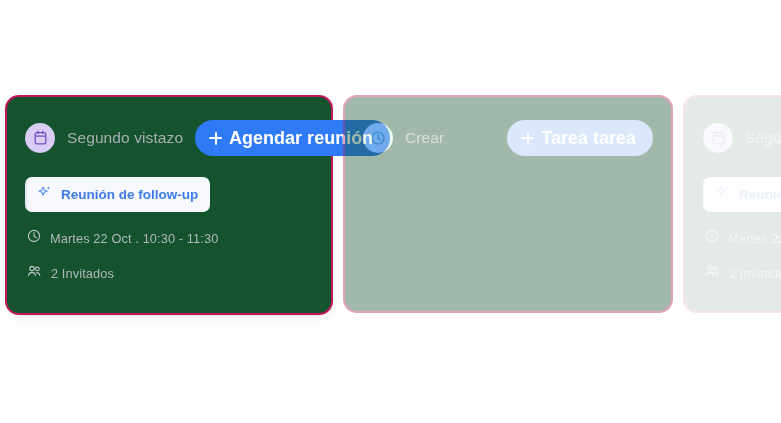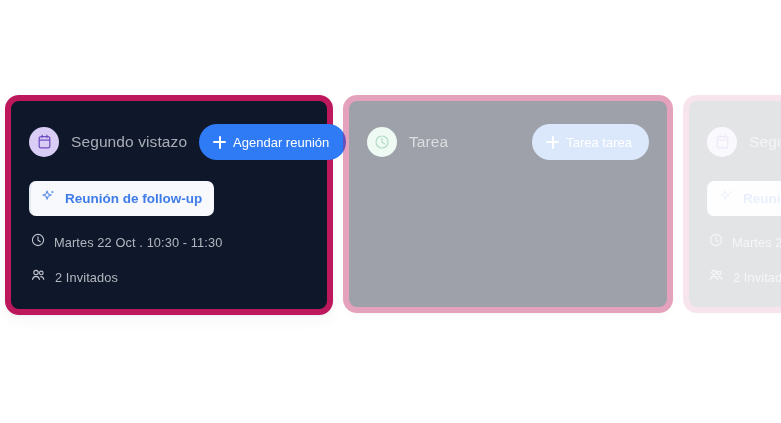--- a/index.html
+++ b/index.html
@@ -31,22 +31,22 @@
     height: 225px;
     display: flex;
     align-items: flex-start;
     gap: 10px;
     padding-left: 5px;
   }
 
   .card {
     position: relative;
     flex: 0 0 auto;
-    background: #0f172a;
-    border: 6px solid #be185d;
+    background: #14532d;
+    border: 2px solid #be185d;
     border-radius: 14px;
     box-shadow: 0 1px 3px rgba(20, 30, 60, 0.05),
                 0 6px 16px rgba(20, 30, 60, 0.035);
     padding: 20px 18px 18px 18px;
   }
 
   .card-meeting {
     width: 328px;
     min-height: 220px;
   }
@@ -99,23 +99,24 @@
     display: inline-flex;
     align-items: center;
     justify-content: center;
     gap: 7px;
     height: 36px;
     padding: 0 17px 0 14px;
     border: none;
     border-radius: 20px;
     color: #ffffff;
     font-family: "Liberation Sans", sans-serif;
-    font-size: 13px;
+    font-size: 18px;
     white-space: nowrap;
     cursor: pointer;
+    font-weight: bold;
   }
 
   .head-action.primary { background: #2f7af5; }
   .head-action.soft    { background: #a8c7f7; }
 
   .plus {
     display: inline-block;
     position: relative;
     width: 13px;
     height: 13px;
@@ -238,21 +239,21 @@
 
     <div class="card card-task">
 
       <div class="card-head">
         <span class="head-icon green">
           <svg width="16" height="16" viewBox="0 0 16 16" fill="none">
             <circle cx="8" cy="8" r="6" stroke="#3da76b" stroke-width="1.2"></circle>
             <path d="M8 4.6V8.2l2.5 1.6" stroke="#3da76b" stroke-width="1.2" stroke-linecap="round"></path>
           </svg>
         </span>
-        <span class="head-title">Tarea</span>
+        <span class="head-title">Crear</span>
         <button class="head-action soft">
           <span class="plus"></span>
           <span>Tarea tarea</span>
         </button>
       </div>
 
     </div>
 
     <div class="card card-ghost">
 

